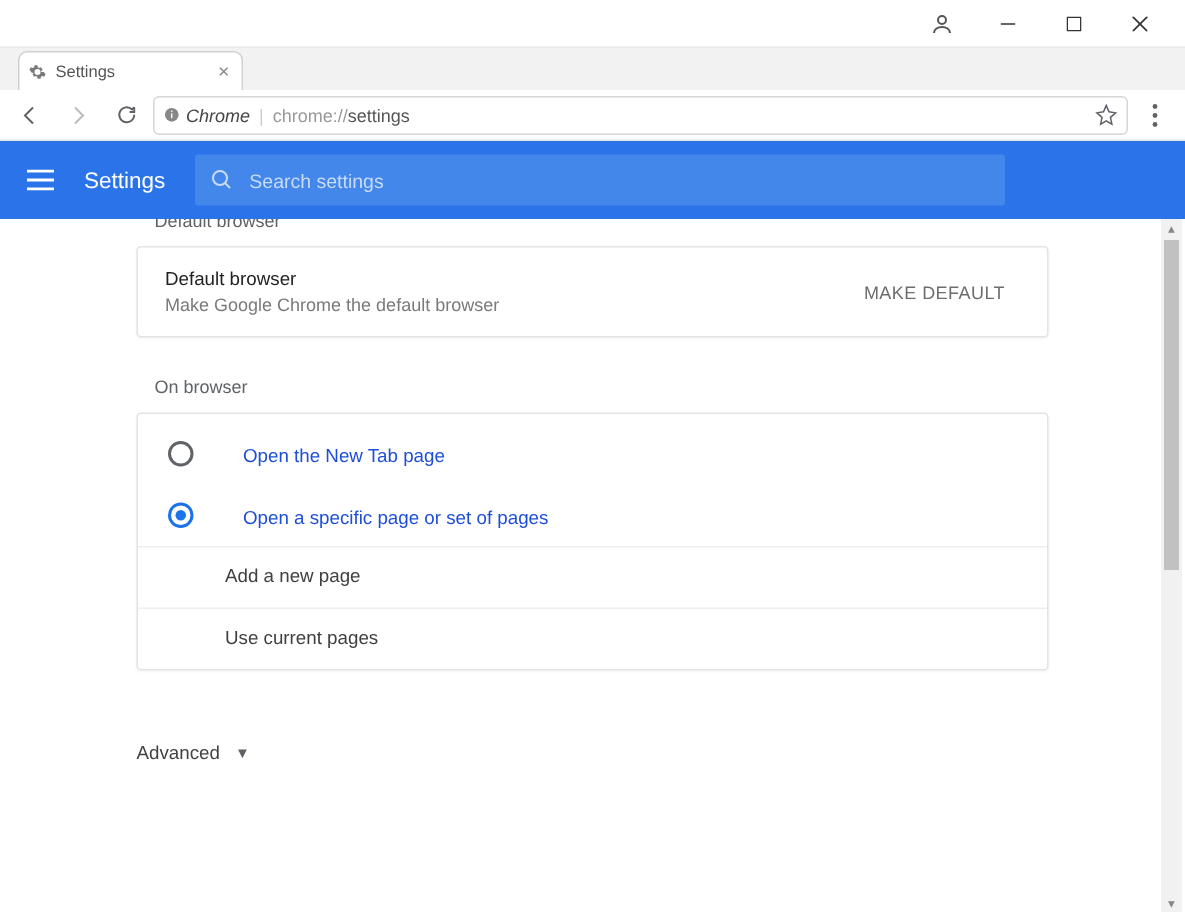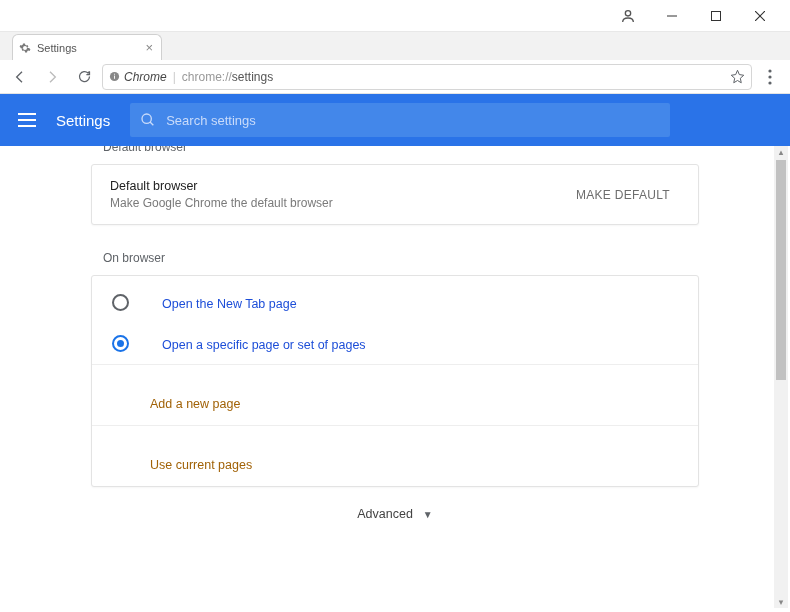--- a/index.html
+++ b/index.html
@@ -56,24 +56,24 @@
 .radio { width: 17px; height: 17px; border: 2px solid #5f6368; border-radius: 50%; position: relative; flex-shrink: 0; }
 .radio.sel { border-color: #1a73e8; }
 .radio.sel::after { content: ""; position: absolute; inset: 3px; background: #1a73e8; border-radius: 50%; }
 
 .pageitem { display: flex; align-items: center; padding: 10px 20px 10px 58px; gap: 14px; position: relative; }
 .pageitem .favicon { width: 16px; height: 16px; color: #777; }
 .pageitem .txt .t { font-size: 12.5px; color: #333; }
 .pageitem .txt .u { font-size: 11.5px; color: #888; margin-top: 1px; }
 .pageitem .more { margin-left: auto; width: 30px; height: 30px; border-radius: 50%; background: #eee; display: flex; align-items: center; justify-content: center; color: #555; }
 
-.linkrow { padding: 32px 20px 14px 58px; font-size: 12.5px; color: #a16207; border-top: 1px solid #eee; }
+.linkrow { padding: 12px 20px 14px 58px; font-size: 12.5px; color: #404040; border-top: 1px solid #eee; }
 .linkrow:first-of-type { border-top: 1px solid #eee; }
 
-.advanced { display: flex; align-items: center; justify-content: center; gap: 10px; margin-top: 20px; font-size: 12.5px; color: #434343; }
+.advanced { display: flex; align-items: center; justify-content: flex-start; gap: 10px; margin-top: 48px; font-size: 12.5px; color: #434343; }
 .advanced .ar { color: #5f6368; font-size: 10px; }
 
 svg { display: block; }
 </style>
 </head>
 <body>
 
 <div class="titlebar">
   <div class="account">
     <svg width="16" height="16" viewBox="0 0 24 24" fill="none" stroke="#555" stroke-width="2">

